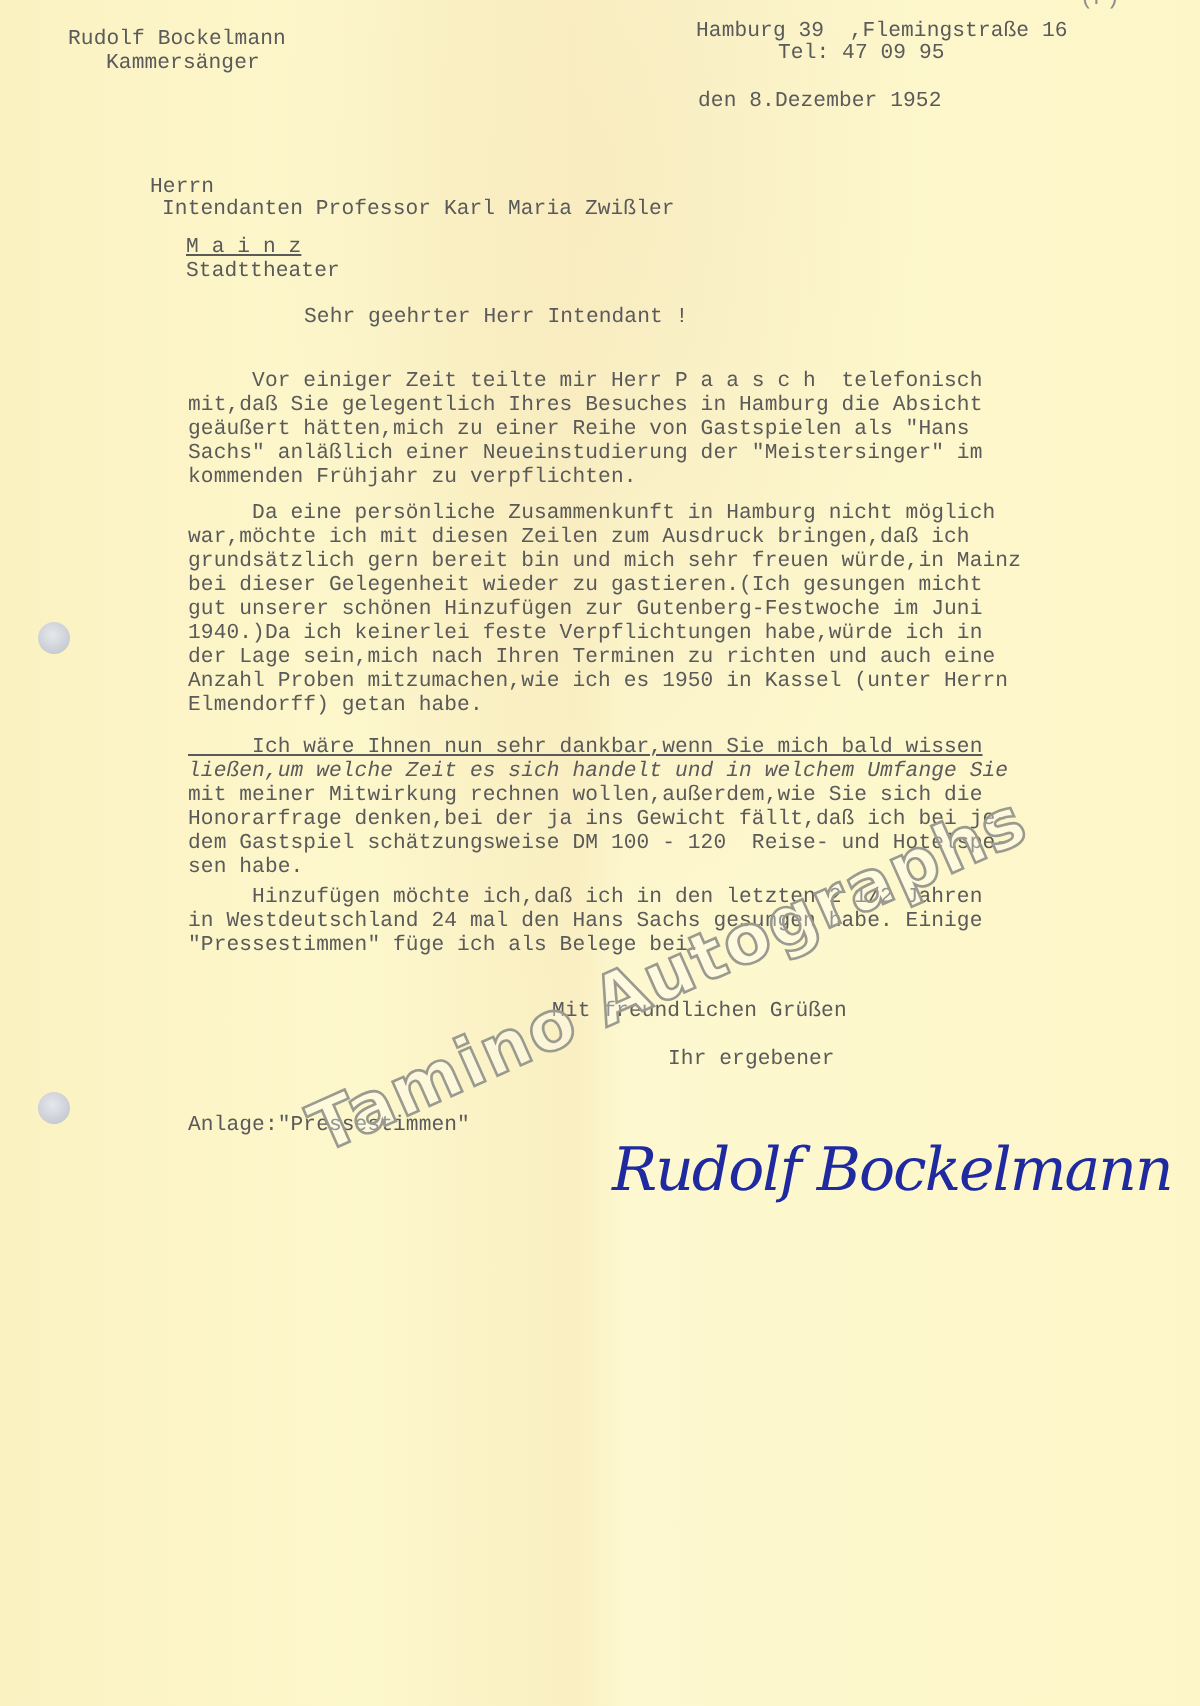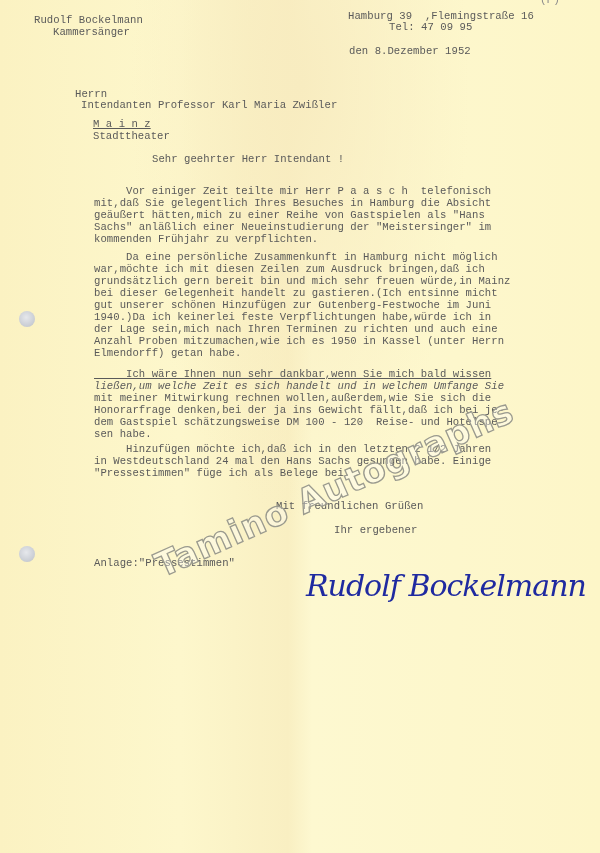--- a/index.html
+++ b/index.html
@@ -62,21 +62,21 @@
 
 <div>
   <div class="t" style="left:94px;top:185px;text-align:center;">     Vor einiger Zeit teilte mir Herr P a a s c h  telefonisch</div>
   <div class="t" style="left:94px;top:197px;">mit,daß Sie gelegentlich Ihres Besuches in Hamburg die Absicht</div>
   <div class="t" style="left:94px;top:209px;">geäußert hätten,mich zu einer Reihe von Gastspielen als "Hans</div>
   <div class="t" style="left:94px;top:221px;">Sachs" anläßlich einer Neueinstudierung der "Meistersinger" im</div>
   <div class="t" style="left:94px;top:233px;">kommenden Frühjahr zu verpflichten.</div>
   <div class="t" style="left:94px;top:251px;">     Da eine persönliche Zusammenkunft in Hamburg nicht möglich</div>
   <div class="t" style="left:94px;top:263px;">war,möchte ich mit diesen Zeilen zum Ausdruck bringen,daß ich</div>
   <div class="t" style="left:94px;top:275px;">grundsätzlich gern bereit bin und mich sehr freuen würde,in Mainz</div>
-  <div class="t" style="left:94px;top:287px;">bei dieser Gelegenheit handelt zu gastieren.(Ich entsinne micht</div>
+  <div class="t" style="left:94px;top:287px;">bei dieser Gelegenheit wieder zu gastieren.(Ich gesungen micht</div>
   <div class="t" style="left:94px;top:299px;">gut unserer schönen Hinzufügen zur Gutenberg-Festwoche im Juni</div>
   <div class="t" style="left:94px;top:311px;">1940.)Da ich keinerlei feste Verpflichtungen habe,würde ich in</div>
   <div class="t" style="left:94px;top:323px;">der Lage sein,mich nach Ihren Terminen zu richten und auch eine</div>
   <div class="t" style="left:94px;top:335px;">Anzahl Proben mitzumachen,wie ich es 1950 in Kassel (unter Herrn</div>
   <div class="t" style="left:94px;top:347px;">Elmendorff) getan habe.</div>
   <div class="t" style="left:94px;top:368px;text-decoration:underline;">     Ich wäre Ihnen nun sehr dankbar,wenn Sie mich bald wissen</div>
   <div class="t" style="left:94px;top:380px;font-style:italic;">ließen,um welche Zeit es sich handelt und in welchem Umfange Sie</div>
   <div class="t" style="left:94px;top:392px;">mit meiner Mitwirkung rechnen wollen,außerdem,wie Sie sich die</div>
   <div class="t" style="left:94px;top:404px;">Honorarfrage denken,bei der ja ins Gewicht fällt,daß ich bei je-</div>
   <div class="t" style="left:94px;top:416px;">dem Gastspiel schätzungsweise DM 100 - 120  Reise- und Hotelspe-</div>

